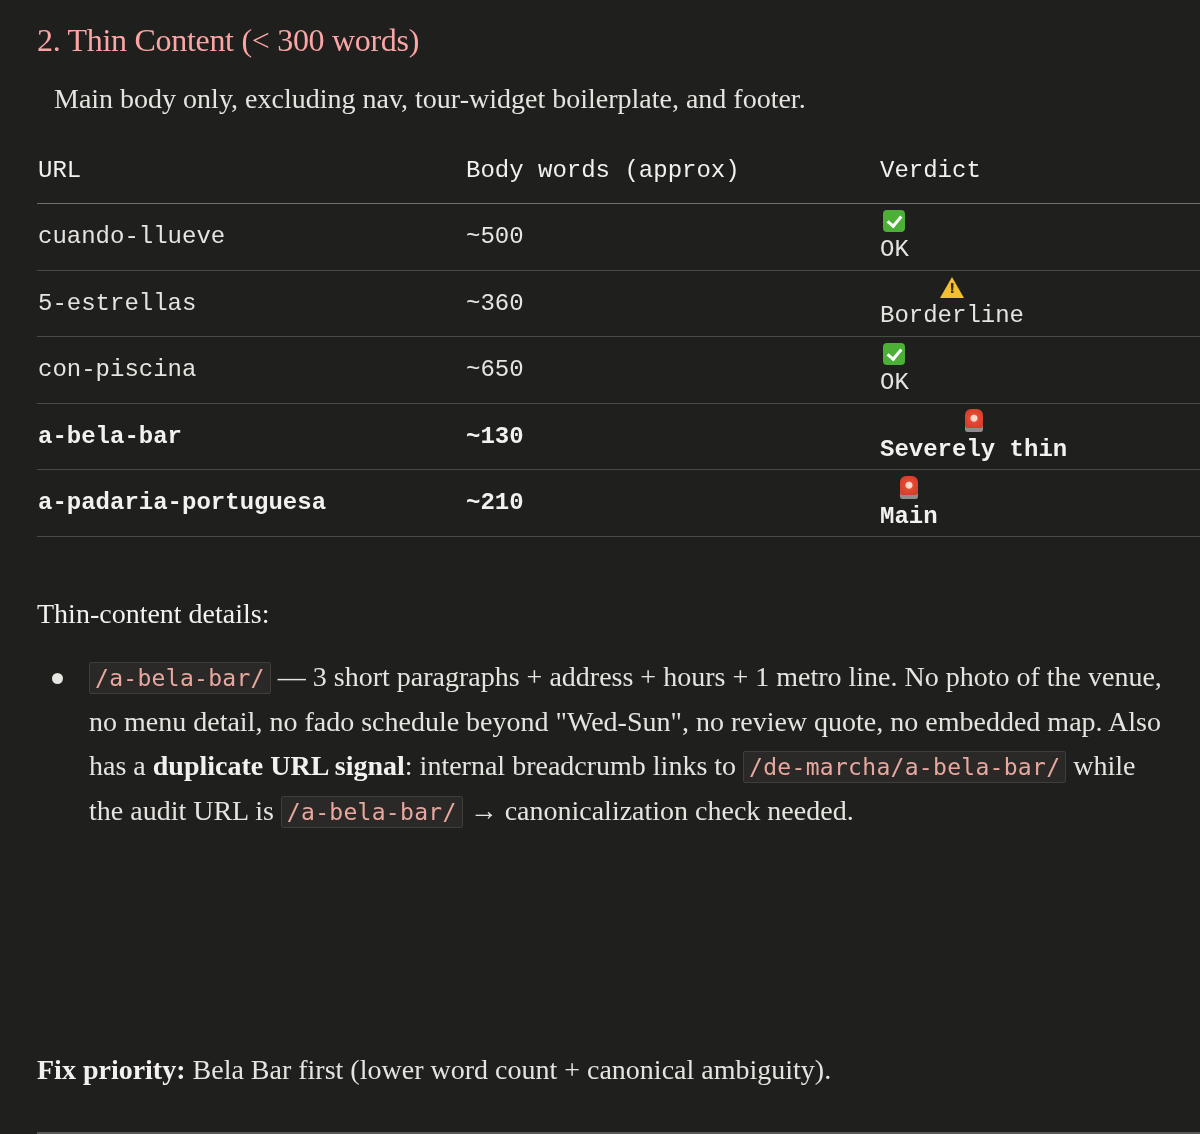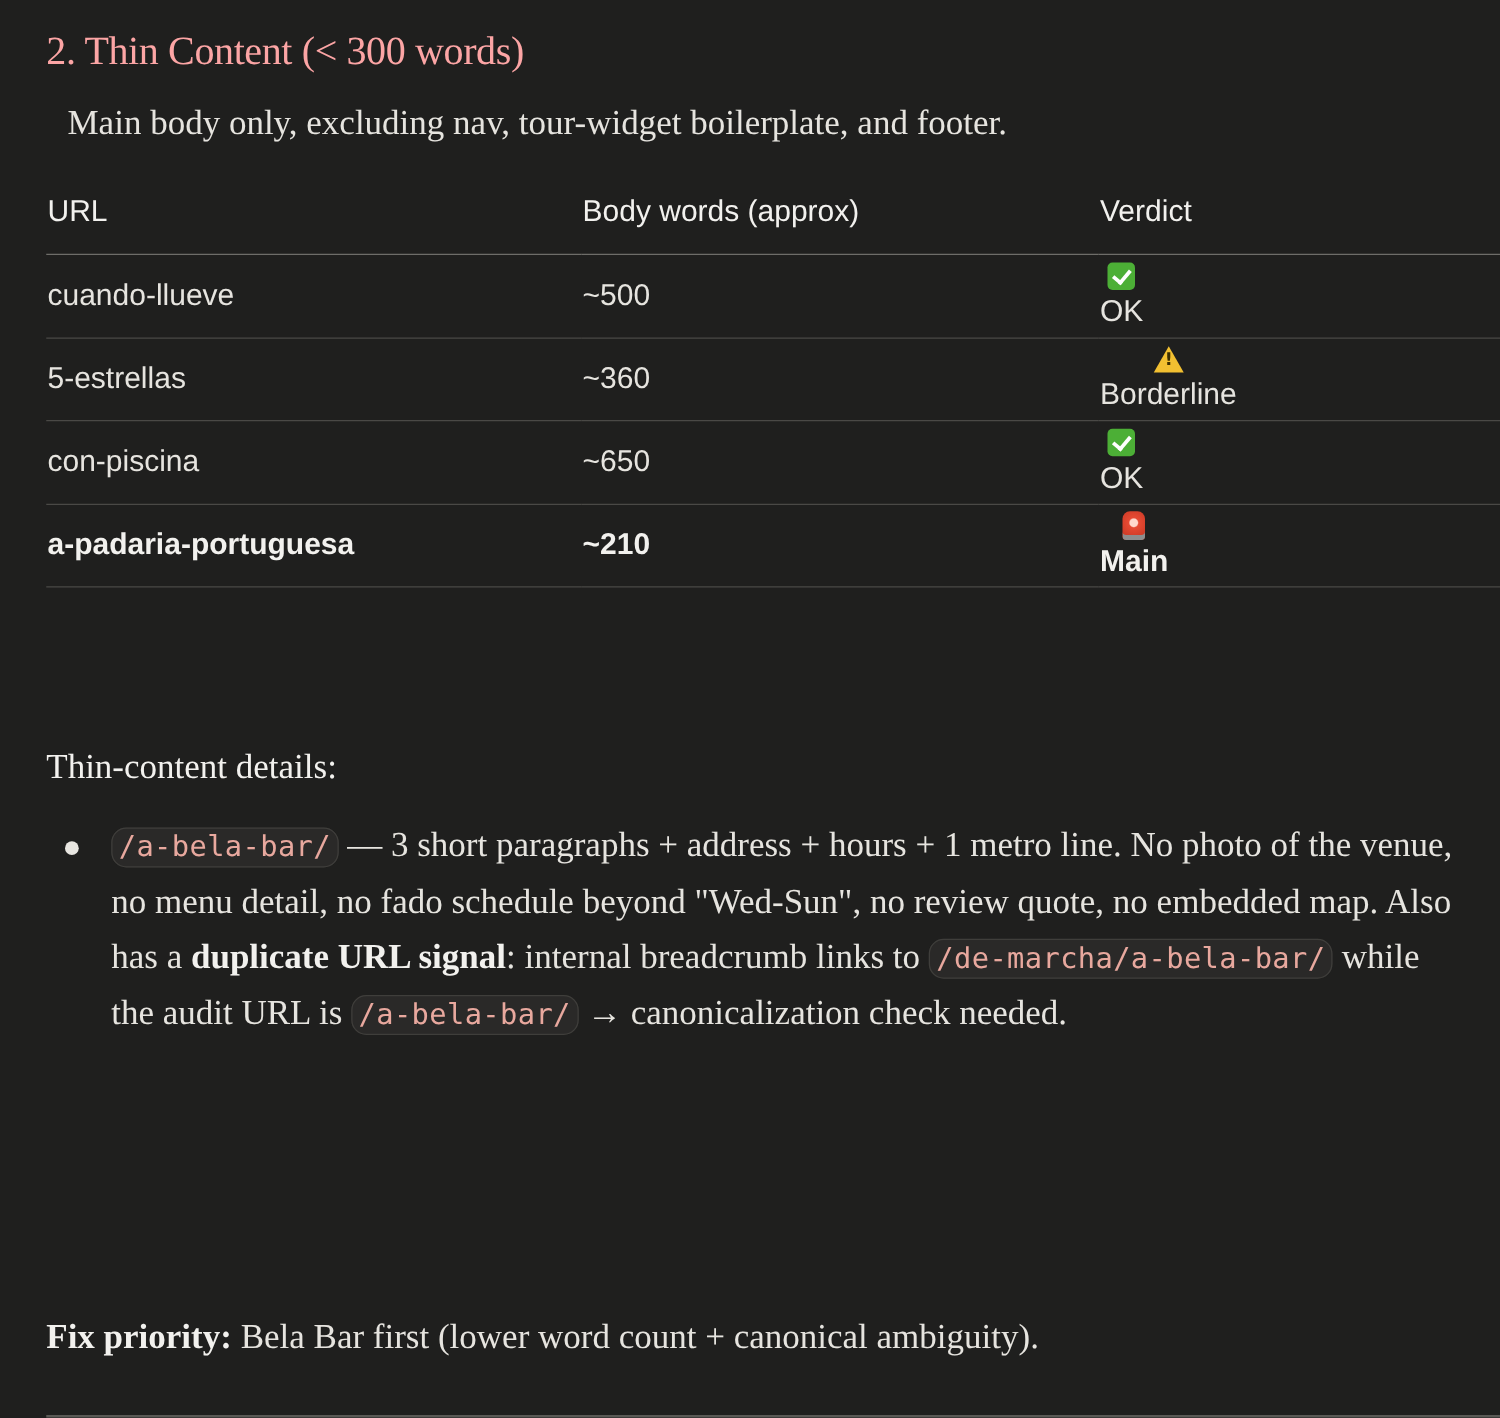--- a/index.html
+++ b/index.html
@@ -42,21 +42,21 @@
       font-size: 28px;
       color: #e6e4df;
       white-space: nowrap;
     }
     table.data-table {
       position: absolute;
       top: 137px;
       left: 0;
       width: 1163px;
       border-collapse: collapse;
-      font-family: Liberation Sans, sans-serif;
+      font-family: Liberation Mono, monospace;
       font-size: 24px;
     }
     table.data-table th {
       text-align: left;
       font-weight: 400;
       color: #f2f1ee;
       height: 66px;
       padding: 0 0 0 1px;
       border-bottom: 1.5px solid #6e6d69;
       font-size: 24px;
@@ -165,21 +165,21 @@
       height: 11px;
       border-radius: 50%;
       background: #e8e6e1;
     }
     code.inline-code {
       font-family: "DejaVu Sans Mono", "Liberation Mono", monospace;
       font-size: 23px;
       color: #e8a89e;
       background: #2a2928;
       border: 1px solid #3f3e3b;
-      border-radius: 12px;
+      border-radius: 2px;
       padding: 2px 5px;
       letter-spacing: 0.3px;
     }
     b.strong {
       font-weight: 700;
       color: #f2f1ee;
     }
     p.fix-priority {
       position: absolute;
       top: 1054px;
@@ -240,20 +240,30 @@
         <td>con-piscina</td>
         <td>~650</td>
         <td>
           <span class="verdict">
             <span class="emoji emoji-check"></span>
             <span>OK</span>
           </span>
         </td>
       </tr>
       <tr class="bold">
+        <td>a-bela-bar</td>
+        <td>~130</td>
+        <td>
+          <span class="verdict">
+            <span class="emoji emoji-siren"></span>
+            <span>Severely thin</span>
+          </span>
+        </td>
+      </tr>
+      <tr class="bold">
         <td>a-padaria-portuguesa</td>
         <td>~210</td>
         <td>
           <span class="verdict">
             <span class="emoji emoji-siren"></span>
             <span>Main</span>
           </span>
         </td>
       </tr>
     </tbody>

